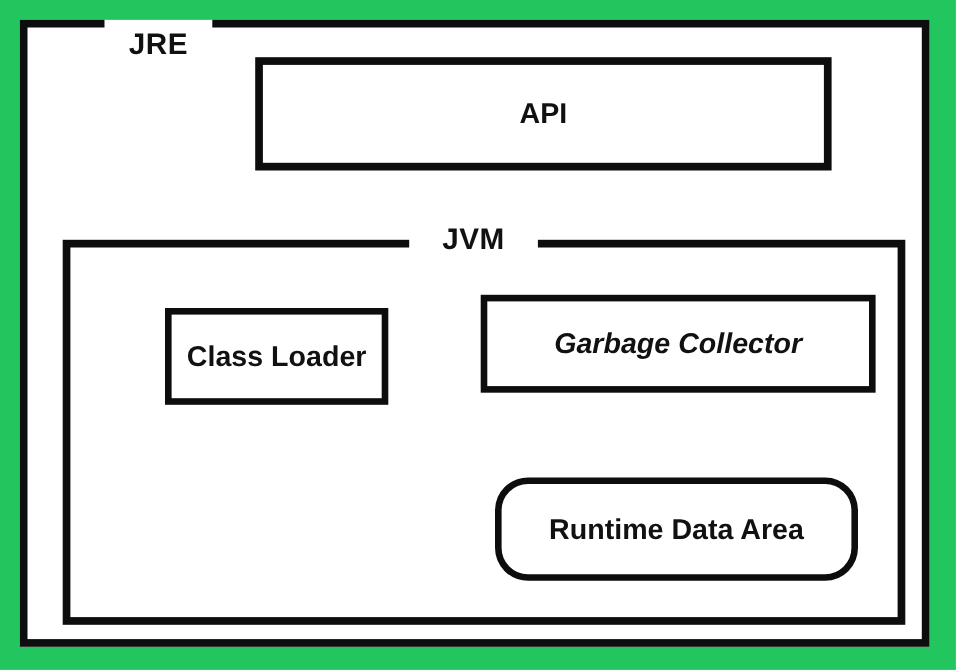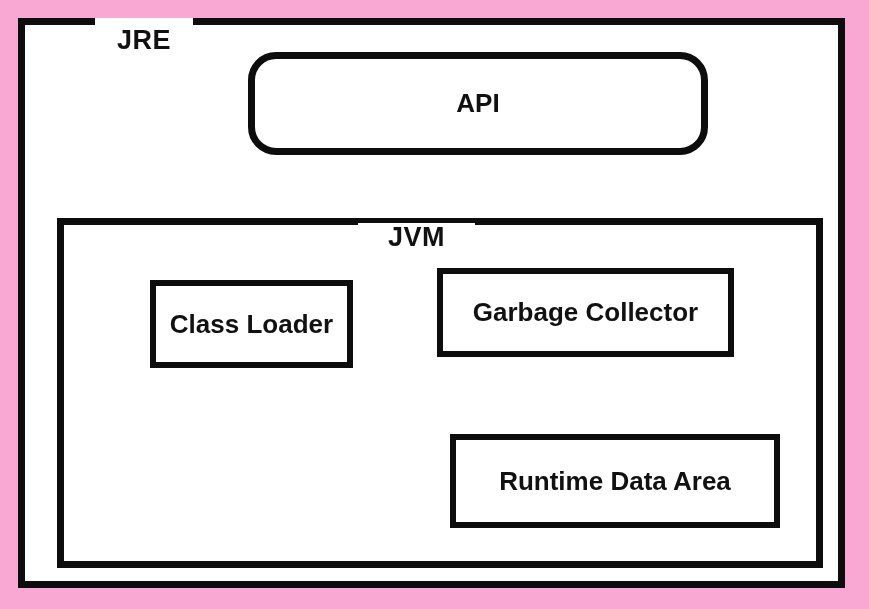--- a/index.html
+++ b/index.html
@@ -4,21 +4,21 @@
 <style>
   html, body {
     margin: 0;
     padding: 0;
     background: #ffffff;
   }
   .canvas {
     position: relative;
     width: 869px;
     height: 609px;
-    background: #f9a8d4;
+    background: #22c55e;
     overflow: hidden;
     font-family: "Liberation Sans", "DejaVu Sans", sans-serif;
     color: #111111;
   }
   .box {
     position: absolute;
     box-sizing: border-box;
     border: 7px solid #0d0d0d;
     background: #ffffff;
   }
@@ -41,29 +41,29 @@
     align-items: center;
     justify-content: center;
     font-weight: bold;
     font-size: 26px;
     white-space: nowrap;
   }
   
   .jre-box   { left: 18px;  top: 18px;  width: 827px; height: 570px; z-index: 1; }
   .jre-label { left: 70px;  top: -7px;  width: 98px;  height: 32px; padding-top: 6px; }
   
-  .api-box   { left: 223px; top: 27px;  width: 460px; height: 103px; border-radius: 28px; }
+  .api-box   { left: 207px; top: 27px;  width: 524px; height: 103px; }
   
   .jvm-box   { left: 32px;  top: 193px; width: 766px; height: 350px; }
-  .jvm-label { left: 294px; top: -22px; width: 117px; height: 29px; margin-top: 20px; }
+  .jvm-label { left: 308px; top: -22px; width: 117px; height: 29px; }
   
   .class-loader-box      { left: 86px;  top: 55px;  width: 203px; height: 88px; border-width: 6px; }
-  .garbage-collector-box { left: 373px; top: 43px;  width: 297px; height: 89px; border-width: 6px; }
+  .garbage-collector-box { left: 373px; top: 43px;  width: 359px; height: 89px; border-width: 6px; font-style: italic; }
   .execution-engine-box  { left: 21px;  top: 207px; width: 297px; height: 98px; border-width: 6px; }
-  .runtime-data-area-box { left: 386px; top: 209px; width: 330px; height: 94px; border-width: 6px; }
+  .runtime-data-area-box { left: 386px; top: 209px; width: 330px; height: 94px; border-width: 6px; border-radius: 30px; }
 </style>
 </head>
 <body>
 
 <div class="canvas">
 
   <div class="box jre-box">
     <span class="label-plate jre-label">JRE</span>
 
     <div class="box api-box">

